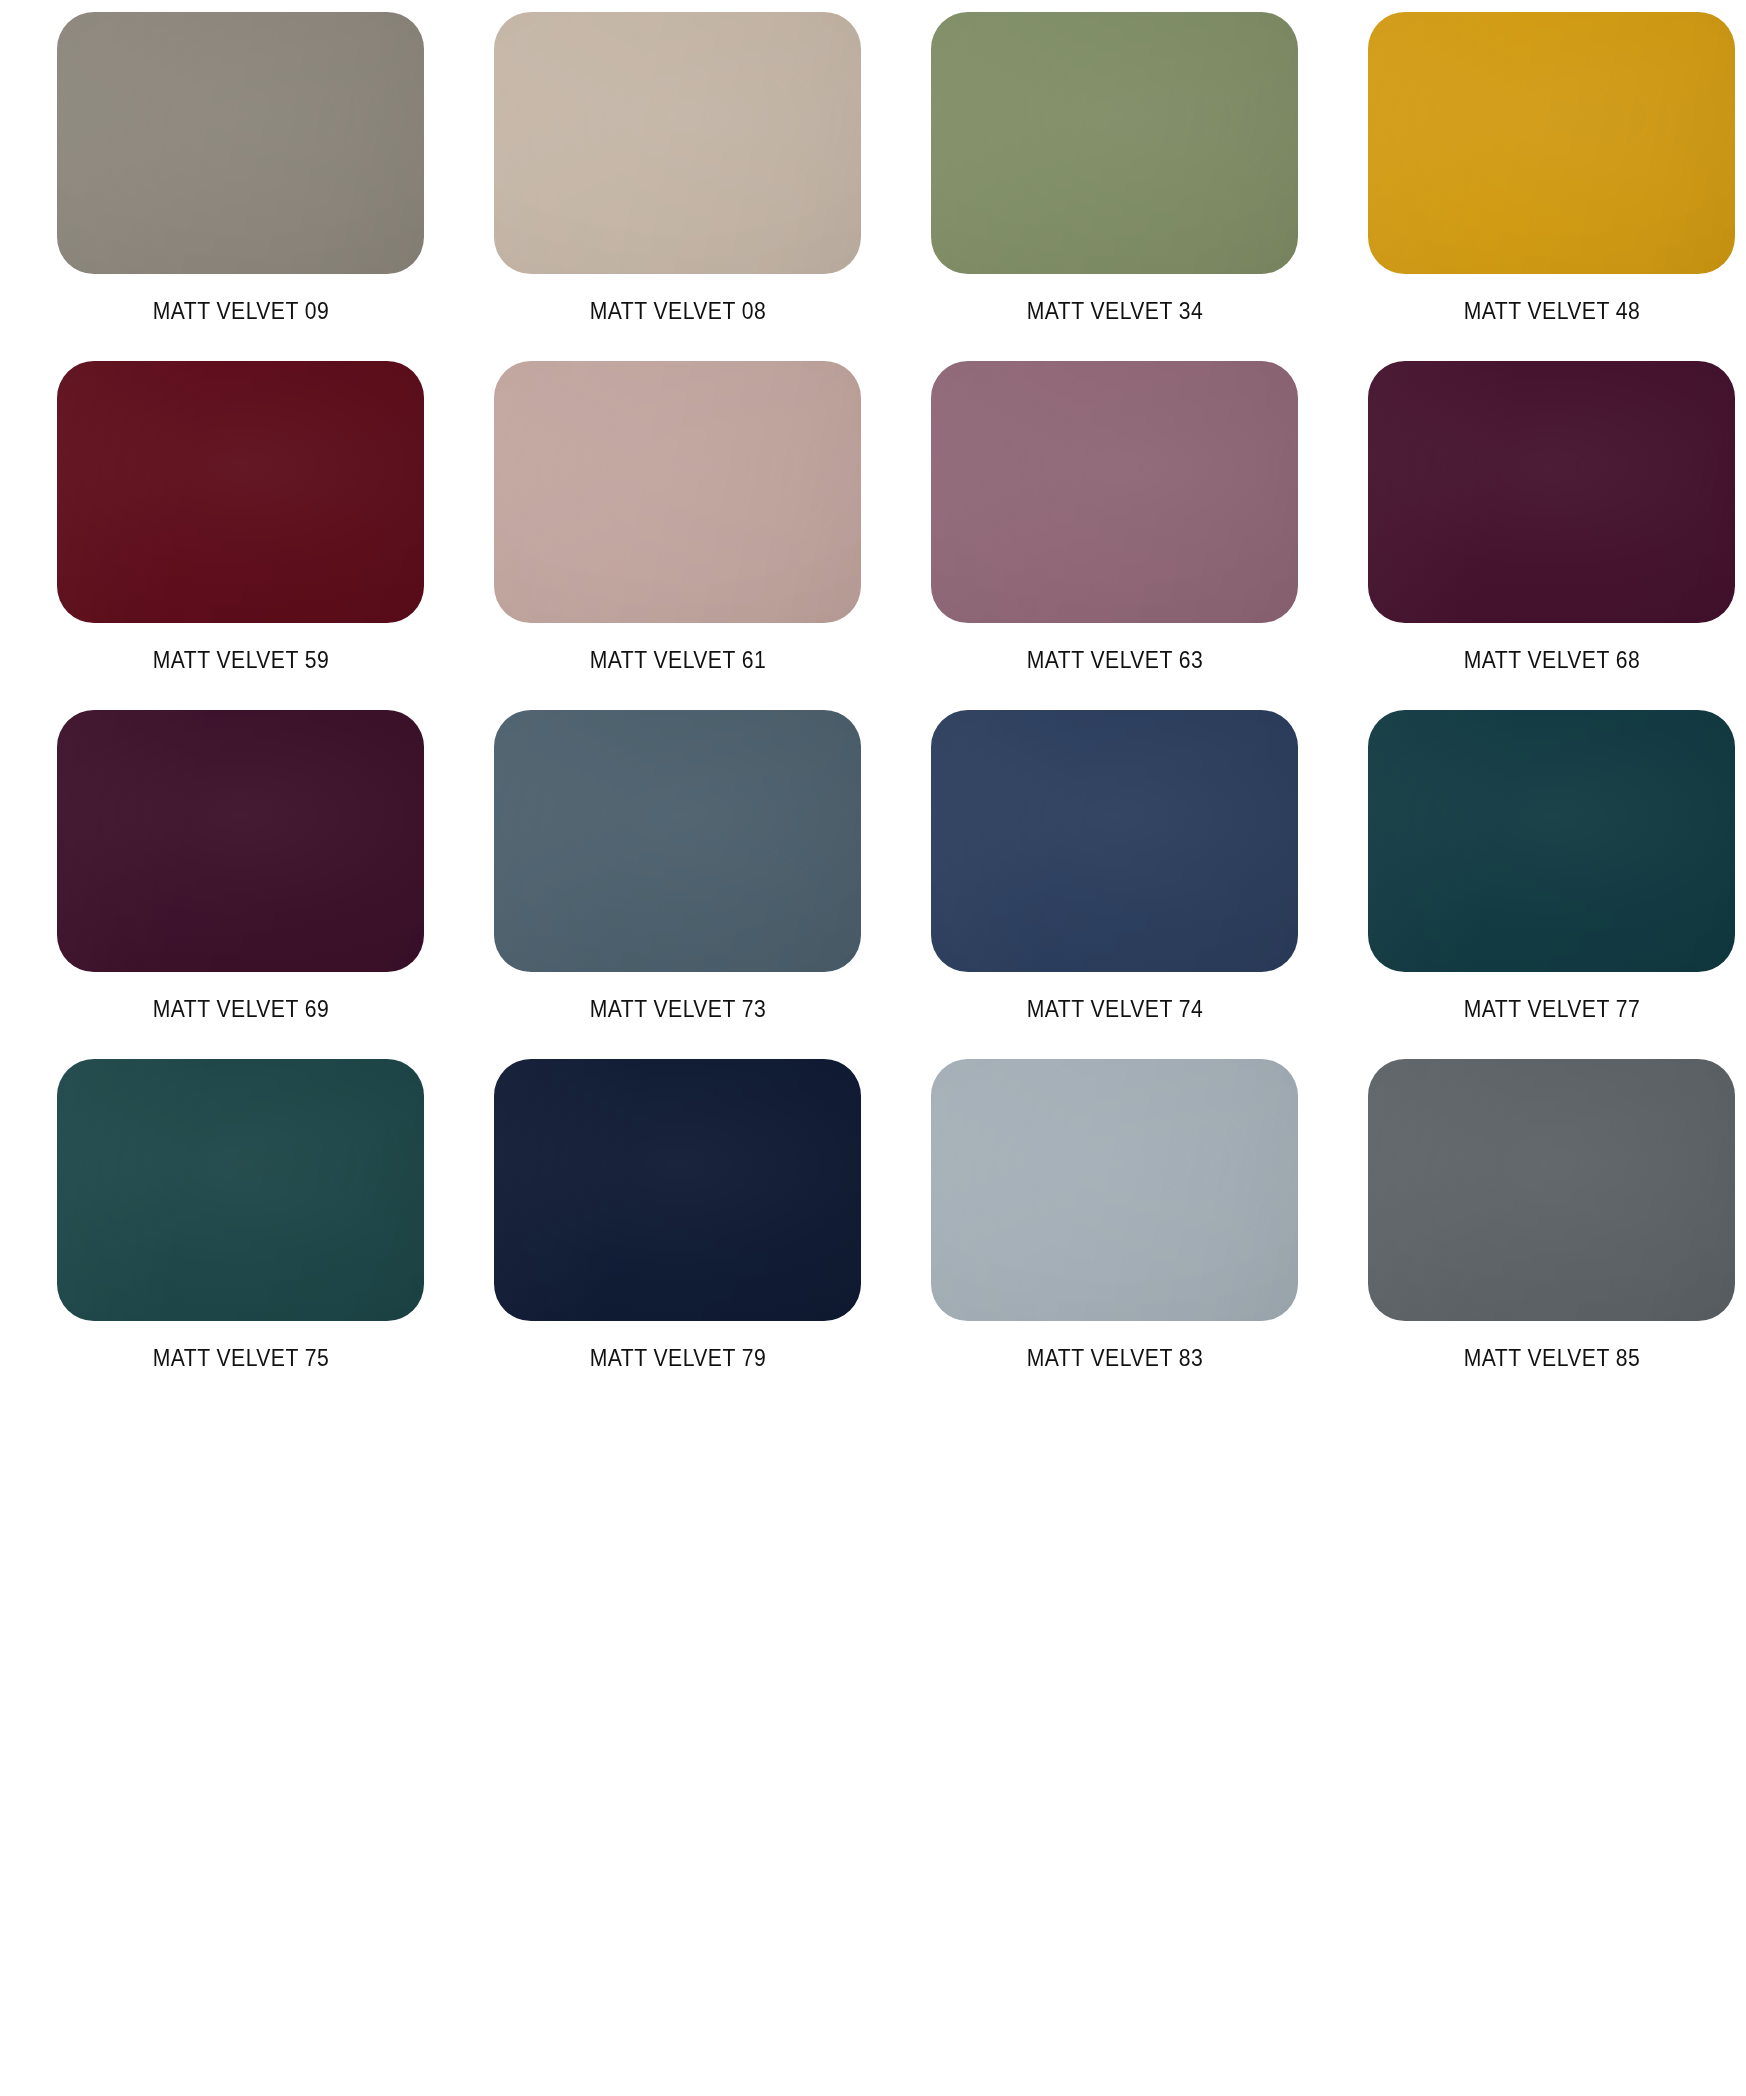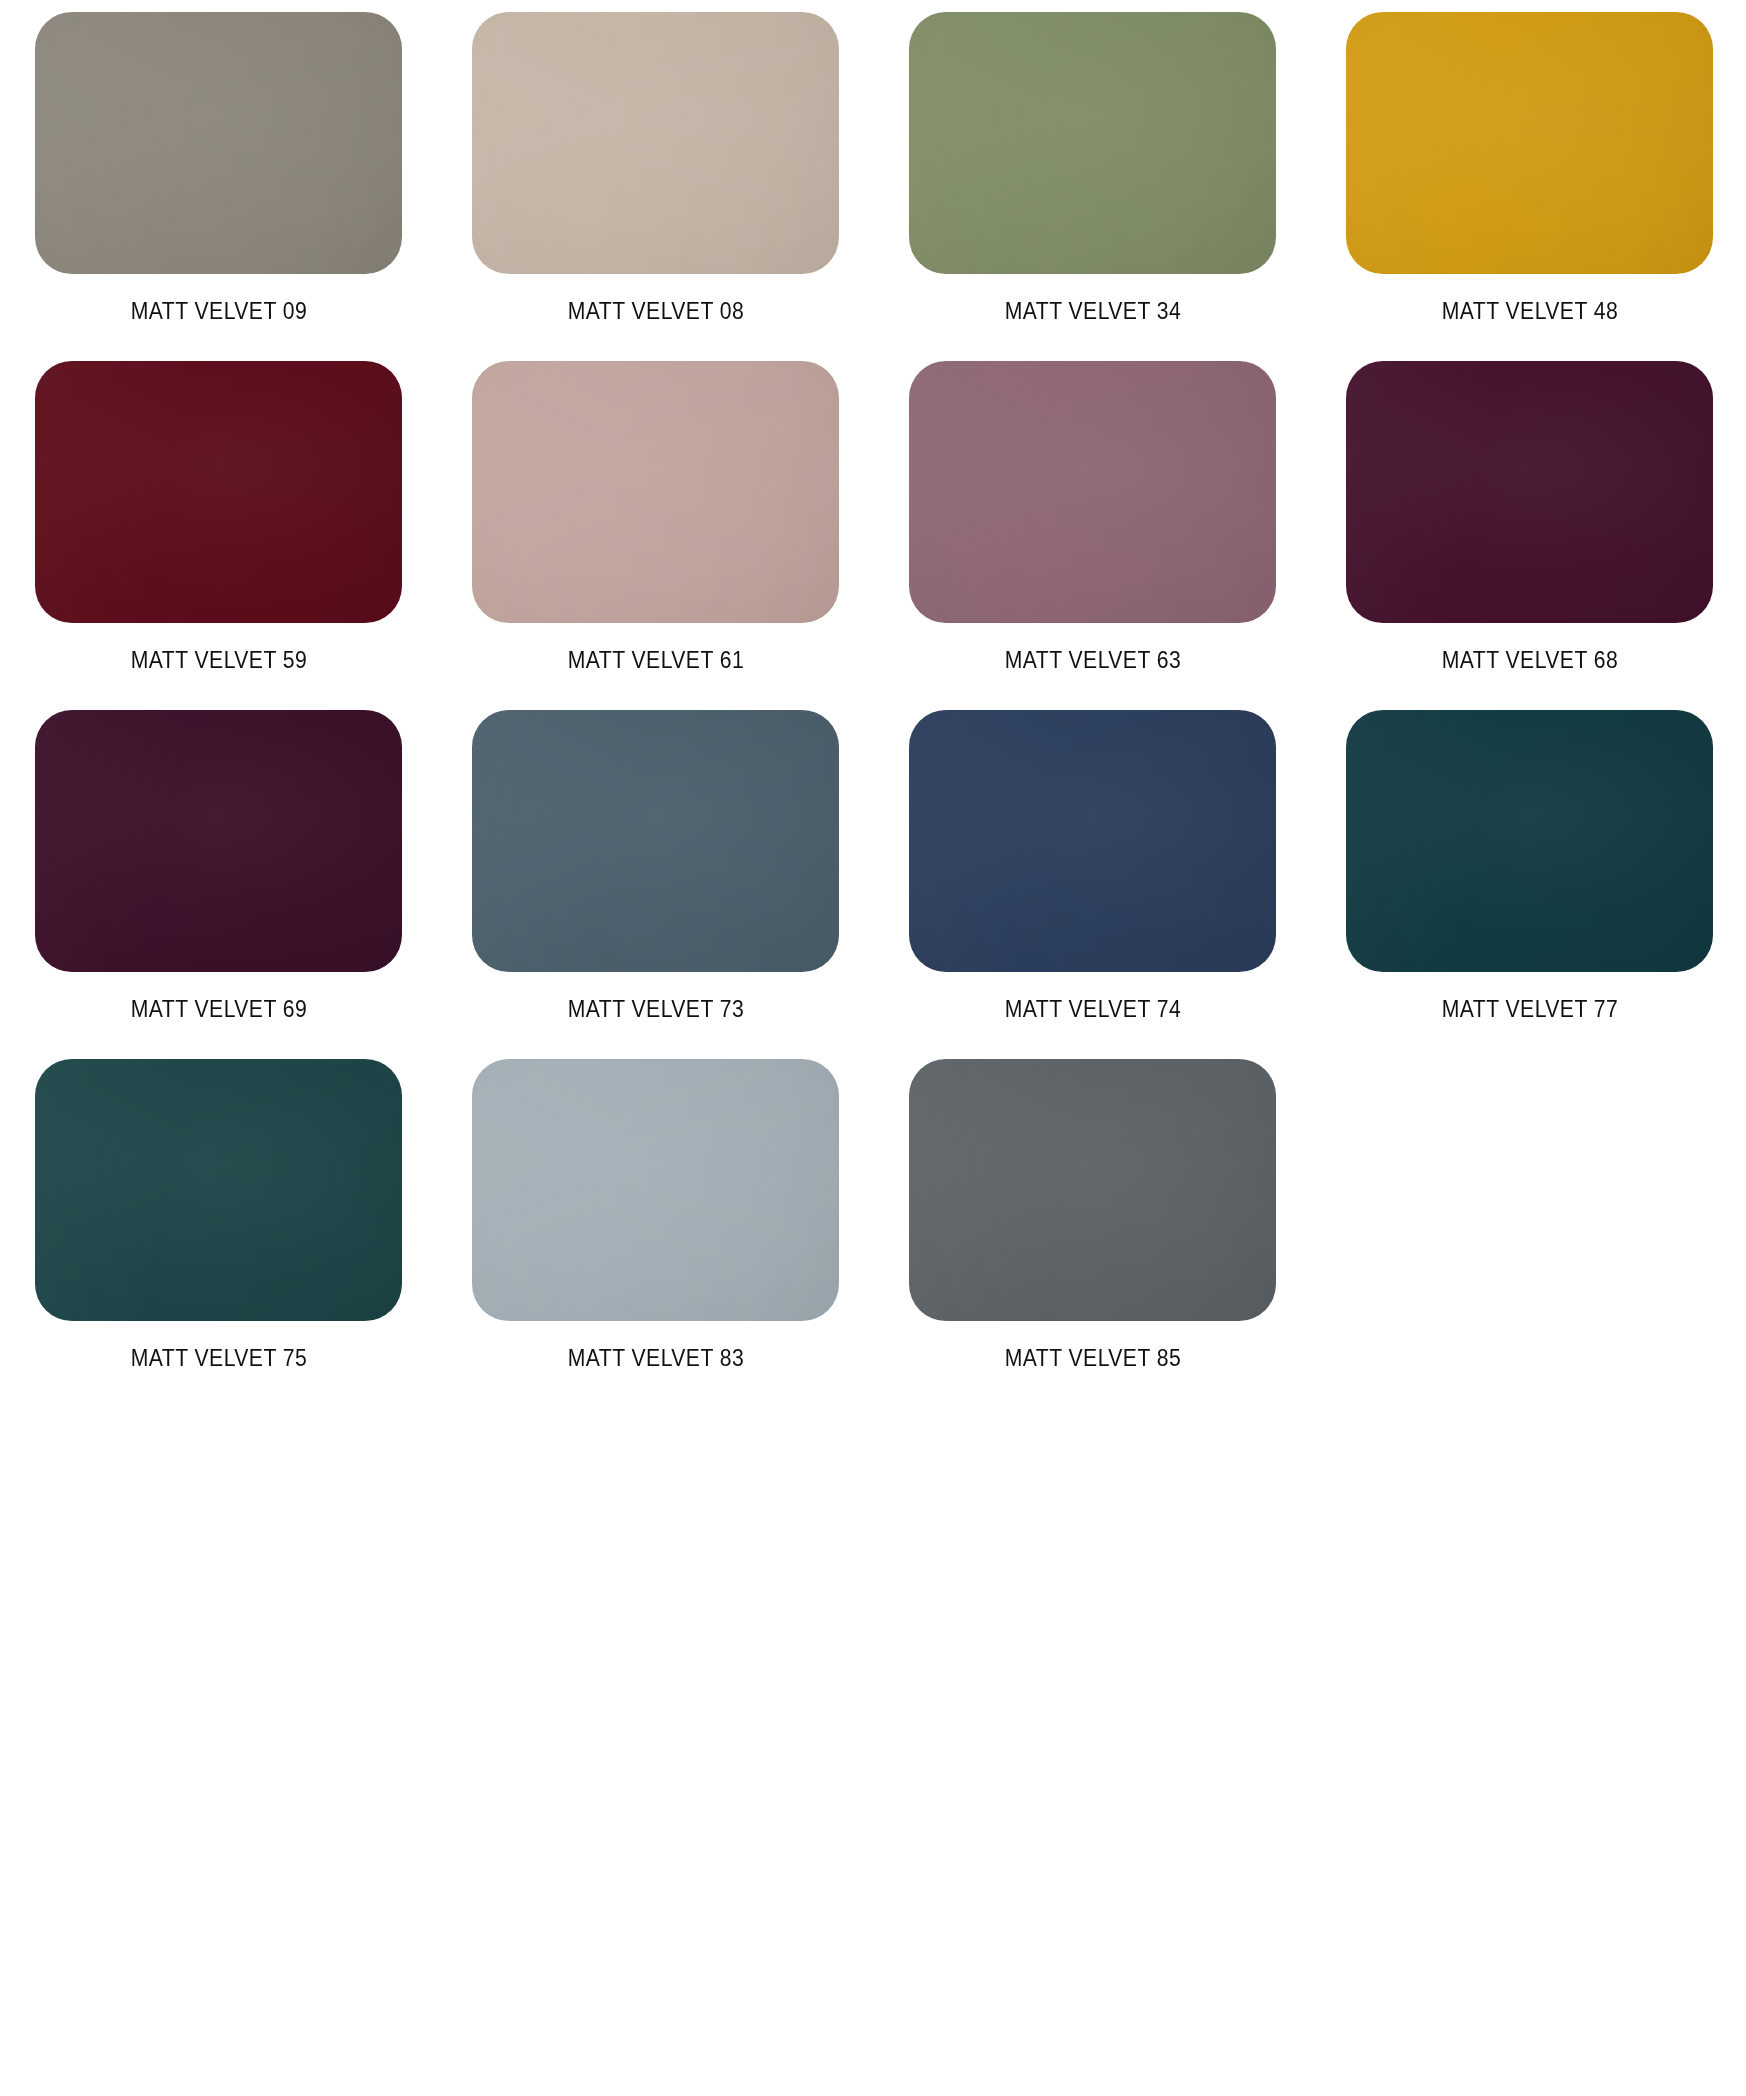--- a/index.html
+++ b/index.html
@@ -14,20 +14,21 @@
     overflow: hidden;
   }
 
   #swatch-grid {
     display: grid;
     grid-template-columns: repeat(4, 437px);
     grid-template-rows: repeat(6, 349px);
     width: 1747px;
     height: 2096px;
     box-sizing: border-box;
+    padding-left: 22px;
   }
 
   .swatch-cell {
     display: flex;
     flex-direction: column;
     align-items: center;
     box-sizing: border-box;
     padding: 12.2px 0 0 0;
   }
 
@@ -126,20 +127,24 @@
     </div>
     <div class="swatch-cell">
       <div class="swatch-chip" title="MATT VELVET 77" style="background-color: rgb(15, 56, 64);"></div>
       <div class="swatch-label">MATT VELVET 77</div>
     </div>
     <div class="swatch-cell">
       <div class="swatch-chip" title="MATT VELVET 75" style="background-color: rgb(27, 68, 70);"></div>
       <div class="swatch-label">MATT VELVET 75</div>
     </div>
     <div class="swatch-cell">
+      <div class="swatch-chip" title="MATT VELVET 79" style="background-color: rgb(13, 25, 50);"></div>
+      <div class="swatch-label">MATT VELVET 79</div>
+    </div>
+    <div class="swatch-cell">
       <div class="swatch-chip" title="MATT VELVET 83" style="background-color: rgb(163, 174, 182);"></div>
       <div class="swatch-label">MATT VELVET 83</div>
     </div>
     <div class="swatch-cell">
       <div class="swatch-chip" title="MATT VELVET 85" style="background-color: rgb(91, 97, 101);"></div>
       <div class="swatch-label">MATT VELVET 85</div>
     </div>
     <div class="swatch-cell empty">
       <div class="swatch-chip"></div>
       <div class="swatch-label"></div>

